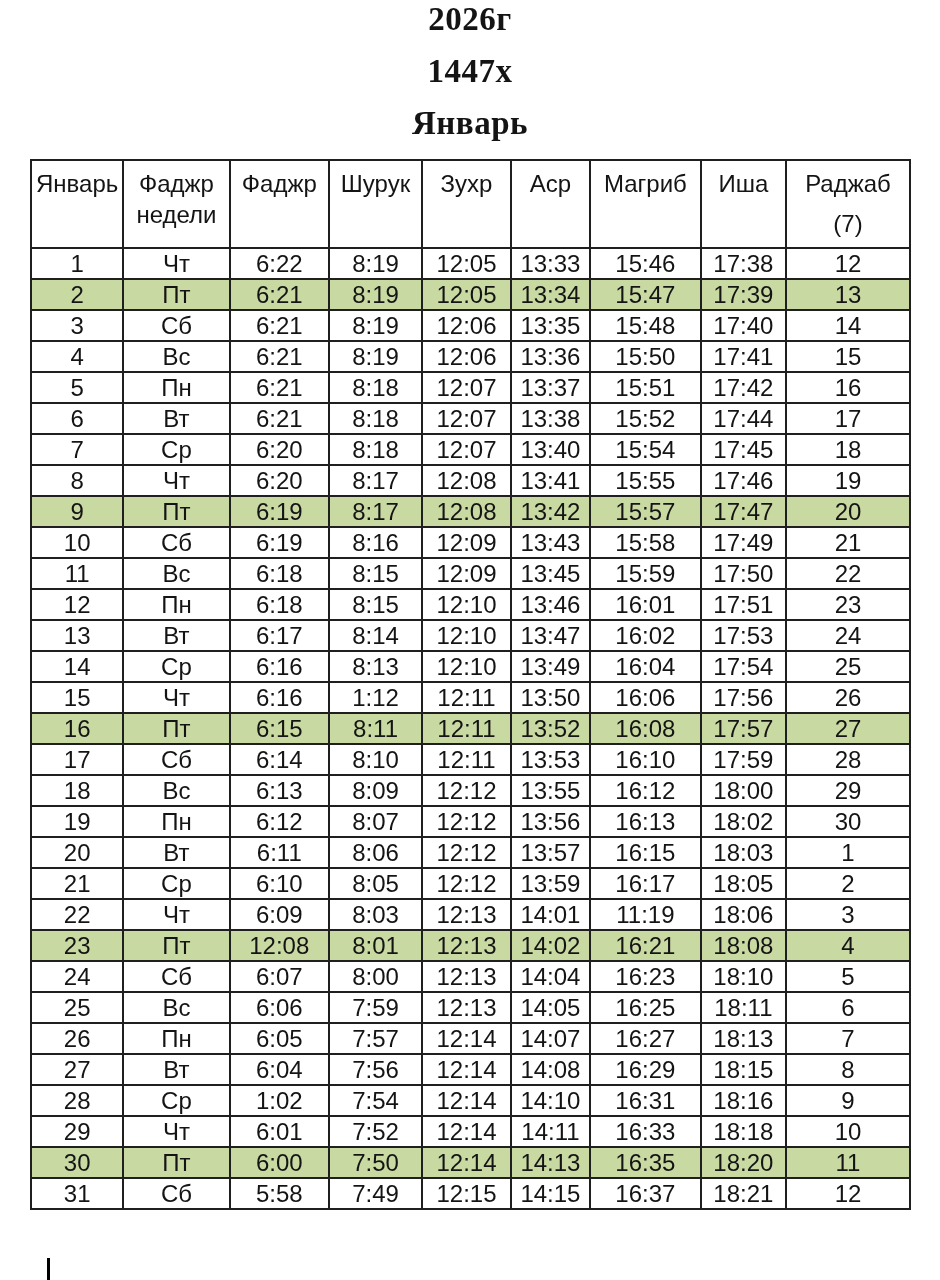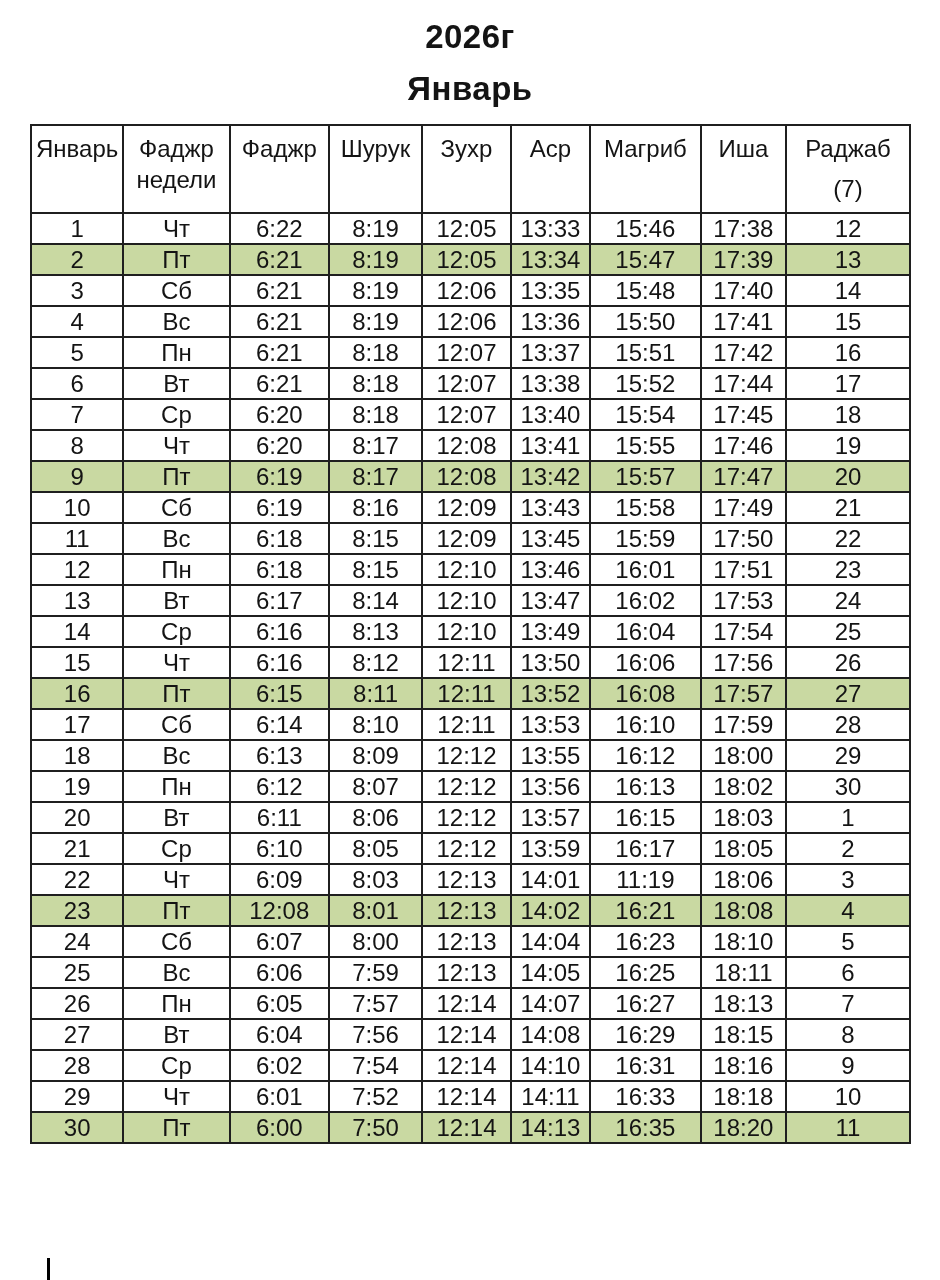--- a/index.html
+++ b/index.html
@@ -10,21 +10,22 @@
     width: 940px;
     height: 1280px;
     background: #ffffff;
     font-family: "Liberation Sans", sans-serif;
     color: #141414;
     position: relative;
     overflow: hidden;
   }
   .titles {
     text-align: center;
-    padding-top: 20px;
+    padding-top: 3px;
+    font-family: Liberation Serif, serif;
   }
   .title-line {
     font-size: 33px;
     font-weight: 700;
     line-height: 1;
     margin-bottom: 19px;
     letter-spacing: 0.5px;
   }
   table.prayer-table {
     border-collapse: collapse;
@@ -78,20 +79,21 @@
     width: 3px;
     height: 22px;
     background: #000;
   }
 </style>
 </head>
 <body>
 
 <div class="titles">
   <div class="title-line">2026г</div>
+  <div class="title-line">1447х</div>
   <div class="title-line">Январь</div>
 </div>
 
 <table class="prayer-table">
   <colgroup>
     <col class="c-january">
     <col class="c-weekday">
     <col class="c-fajr">
     <col class="c-shuruk">
     <col class="c-zuhr">
@@ -285,21 +287,21 @@
         <td>12:10</td>
         <td>13:49</td>
         <td>16:04</td>
         <td>17:54</td>
         <td>25</td>
       </tr>
       <tr>
         <td>15</td>
         <td>Чт</td>
         <td>6:16</td>
-        <td>8:12</td>
+        <td>1:12</td>
         <td>12:11</td>
         <td>13:50</td>
         <td>16:06</td>
         <td>17:56</td>
         <td>26</td>
       </tr>
       <tr class="friday">
         <td>16</td>
         <td>Пт</td>
         <td>6:15</td>
@@ -427,21 +429,21 @@
         <td>7:56</td>
         <td>12:14</td>
         <td>14:08</td>
         <td>16:29</td>
         <td>18:15</td>
         <td>8</td>
       </tr>
       <tr>
         <td>28</td>
         <td>Ср</td>
-        <td>6:02</td>
+        <td>1:02</td>
         <td>7:54</td>
         <td>12:14</td>
         <td>14:10</td>
         <td>16:31</td>
         <td>18:16</td>
         <td>9</td>
       </tr>
       <tr>
         <td>29</td>
         <td>Чт</td>
@@ -457,16 +459,27 @@
         <td>30</td>
         <td>Пт</td>
         <td>6:00</td>
         <td>7:50</td>
         <td>12:14</td>
         <td>14:13</td>
         <td>16:35</td>
         <td>18:20</td>
         <td>11</td>
       </tr>
+      <tr>
+        <td>31</td>
+        <td>Сб</td>
+        <td>5:58</td>
+        <td>7:49</td>
+        <td>12:15</td>
+        <td>14:15</td>
+        <td>16:37</td>
+        <td>18:21</td>
+        <td>12</td>
+      </tr>
     </tbody>
 </table>
 
 <div class="scan-artifact"></div>
 
 </body></html>

